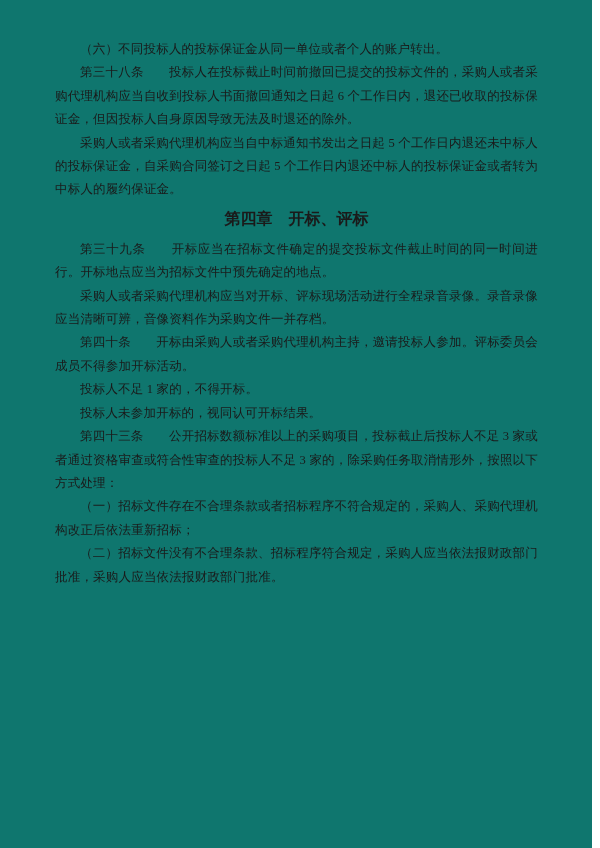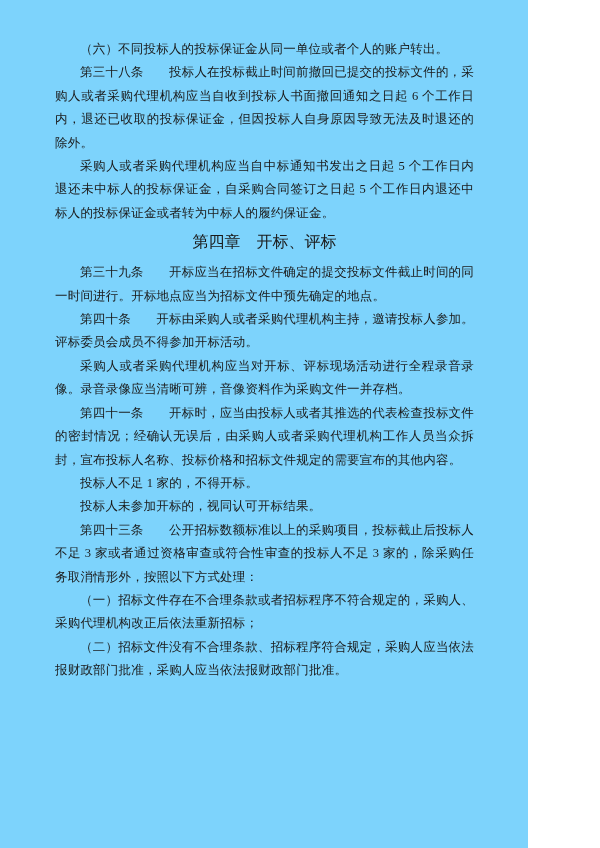--- a/index.html
+++ b/index.html
@@ -8,57 +8,56 @@
     background: #ffffff;
   }
   body {
     width: 600px;
     height: 848px;
     overflow: hidden;
     font-family: "Liberation Serif", "DejaVu Serif", serif;
   }
   .page {
     box-sizing: border-box;
-    width: 528px;
+    width: 592px;
     height: 848px;
     padding: 38px 54px 0 55px;
-    background: #7dd3fc;
+    background: #0f766e;
   }
   .para {
     margin: 0;
     font-size: 12.5px;
     line-height: 23.4px;
     color: #1a1a1a;
     text-align: justify;
     text-justify: inter-ideograph;
     text-indent: 2em;
     letter-spacing: 0.2px;
     word-break: break-all;
   }
   .chapter-heading {
     margin: 5px 0 7px 0;
     font-size: 16px;
     line-height: 24px;
-    font-weight: normal;
+    font-weight: bold;
     color: #1a1a1a;
     text-align: center;
     text-indent: 0;
     font-family: "Liberation Serif", "DejaVu Serif", serif;
   }
 </style>
 </head>
 <body>
 
 <div class="page">
   <p class="para">（六）不同投标人的投标保证金从同一单位或者个人的账户转出。</p>
   <p class="para">第三十八条　　投标人在投标截止时间前撤回已提交的投标文件的，采购人或者采购代理机构应当自收到投标人书面撤回通知之日起 6 个工作日内，退还已收取的投标保证金，但因投标人自身原因导致无法及时退还的除外。</p>
   <p class="para">采购人或者采购代理机构应当自中标通知书发出之日起 5 个工作日内退还未中标人的投标保证金，自采购合同签订之日起 5 个工作日内退还中标人的投标保证金或者转为中标人的履约保证金。</p>
   <h2 class="chapter-heading">第四章　开标、评标</h2>
   <p class="para">第三十九条　　开标应当在招标文件确定的提交投标文件截止时间的同一时间进行。开标地点应当为招标文件中预先确定的地点。</p>
+  <p class="para">采购人或者采购代理机构应当对开标、评标现场活动进行全程录音录像。录音录像应当清晰可辨，音像资料作为采购文件一并存档。</p>
   <p class="para">第四十条　　开标由采购人或者采购代理机构主持，邀请投标人参加。评标委员会成员不得参加开标活动。</p>
-  <p class="para">采购人或者采购代理机构应当对开标、评标现场活动进行全程录音录像。录音录像应当清晰可辨，音像资料作为采购文件一并存档。</p>
-  <p class="para">第四十一条　　开标时，应当由投标人或者其推选的代表检查投标文件的密封情况；经确认无误后，由采购人或者采购代理机构工作人员当众拆封，宣布投标人名称、投标价格和招标文件规定的需要宣布的其他内容。</p>
   <p class="para">投标人不足 1 家的，不得开标。</p>
   <p class="para">投标人未参加开标的，视同认可开标结果。</p>
   <p class="para">第四十三条　　公开招标数额标准以上的采购项目，投标截止后投标人不足 3 家或者通过资格审查或符合性审查的投标人不足 3 家的，除采购任务取消情形外，按照以下方式处理：</p>
   <p class="para">（一）招标文件存在不合理条款或者招标程序不符合规定的，采购人、采购代理机构改正后依法重新招标；</p>
   <p class="para">（二）招标文件没有不合理条款、招标程序符合规定，采购人应当依法报财政部门批准，采购人应当依法报财政部门批准。</p>
 </div>
 
 </body></html>

